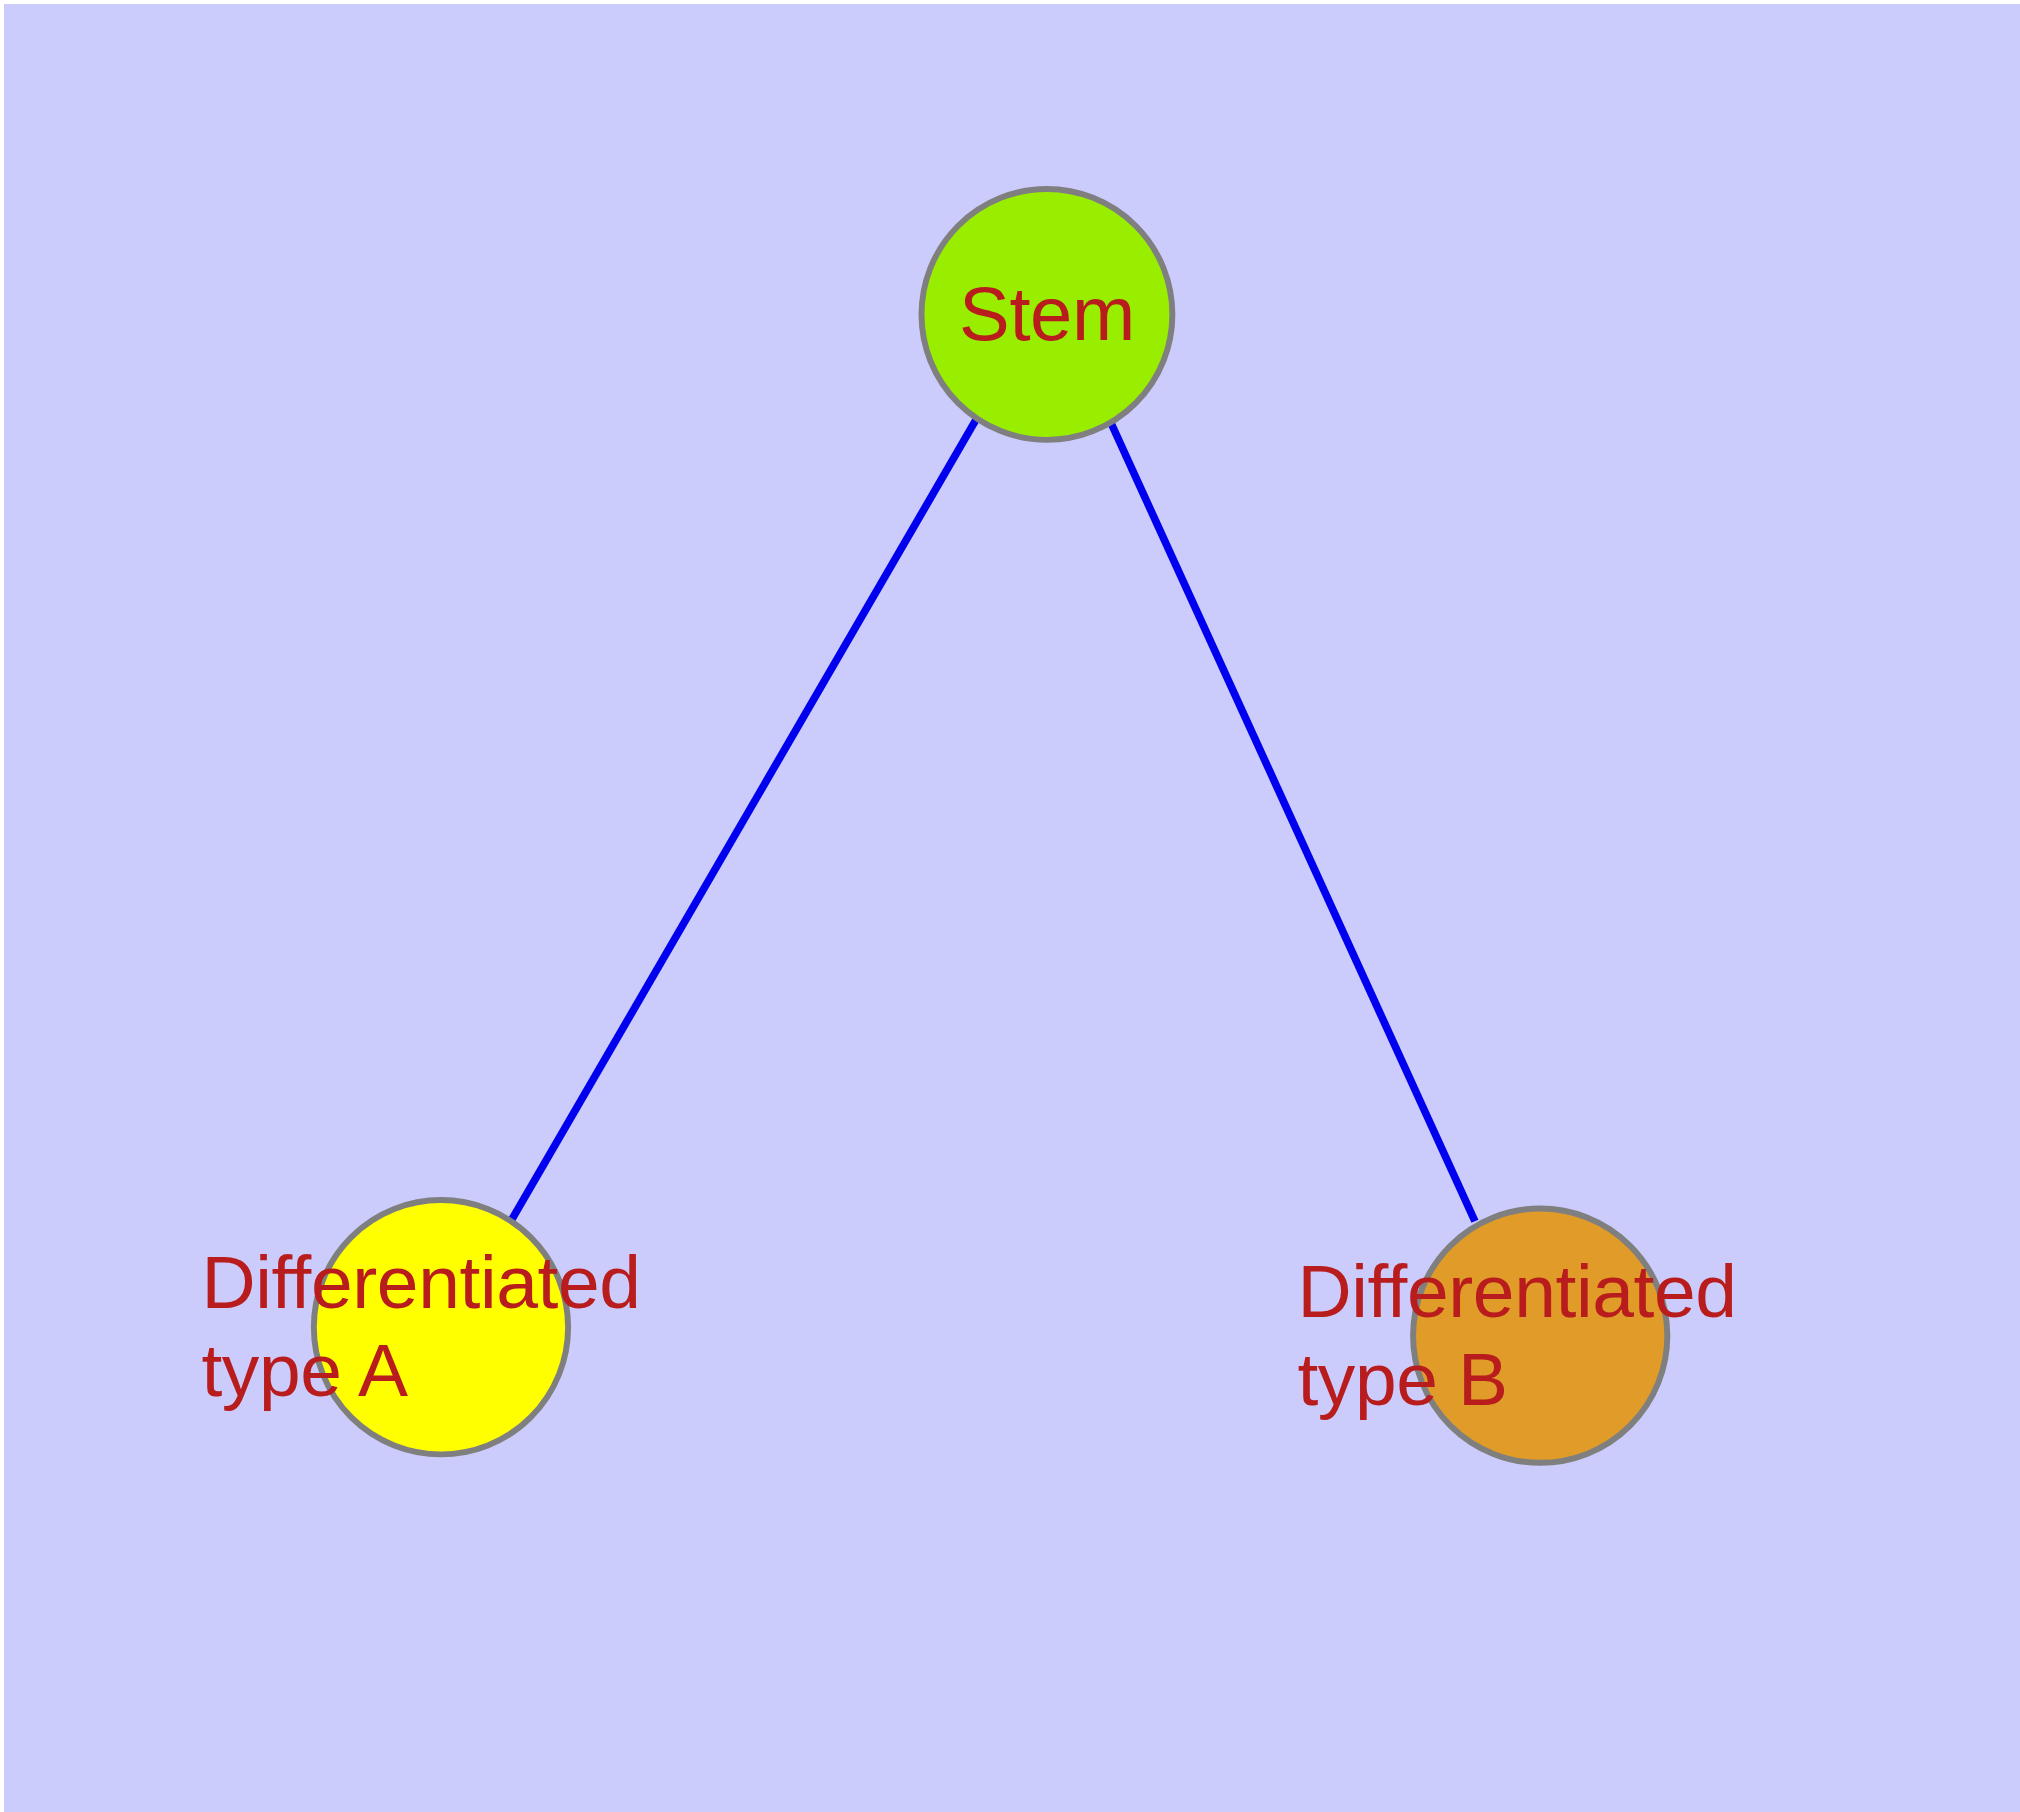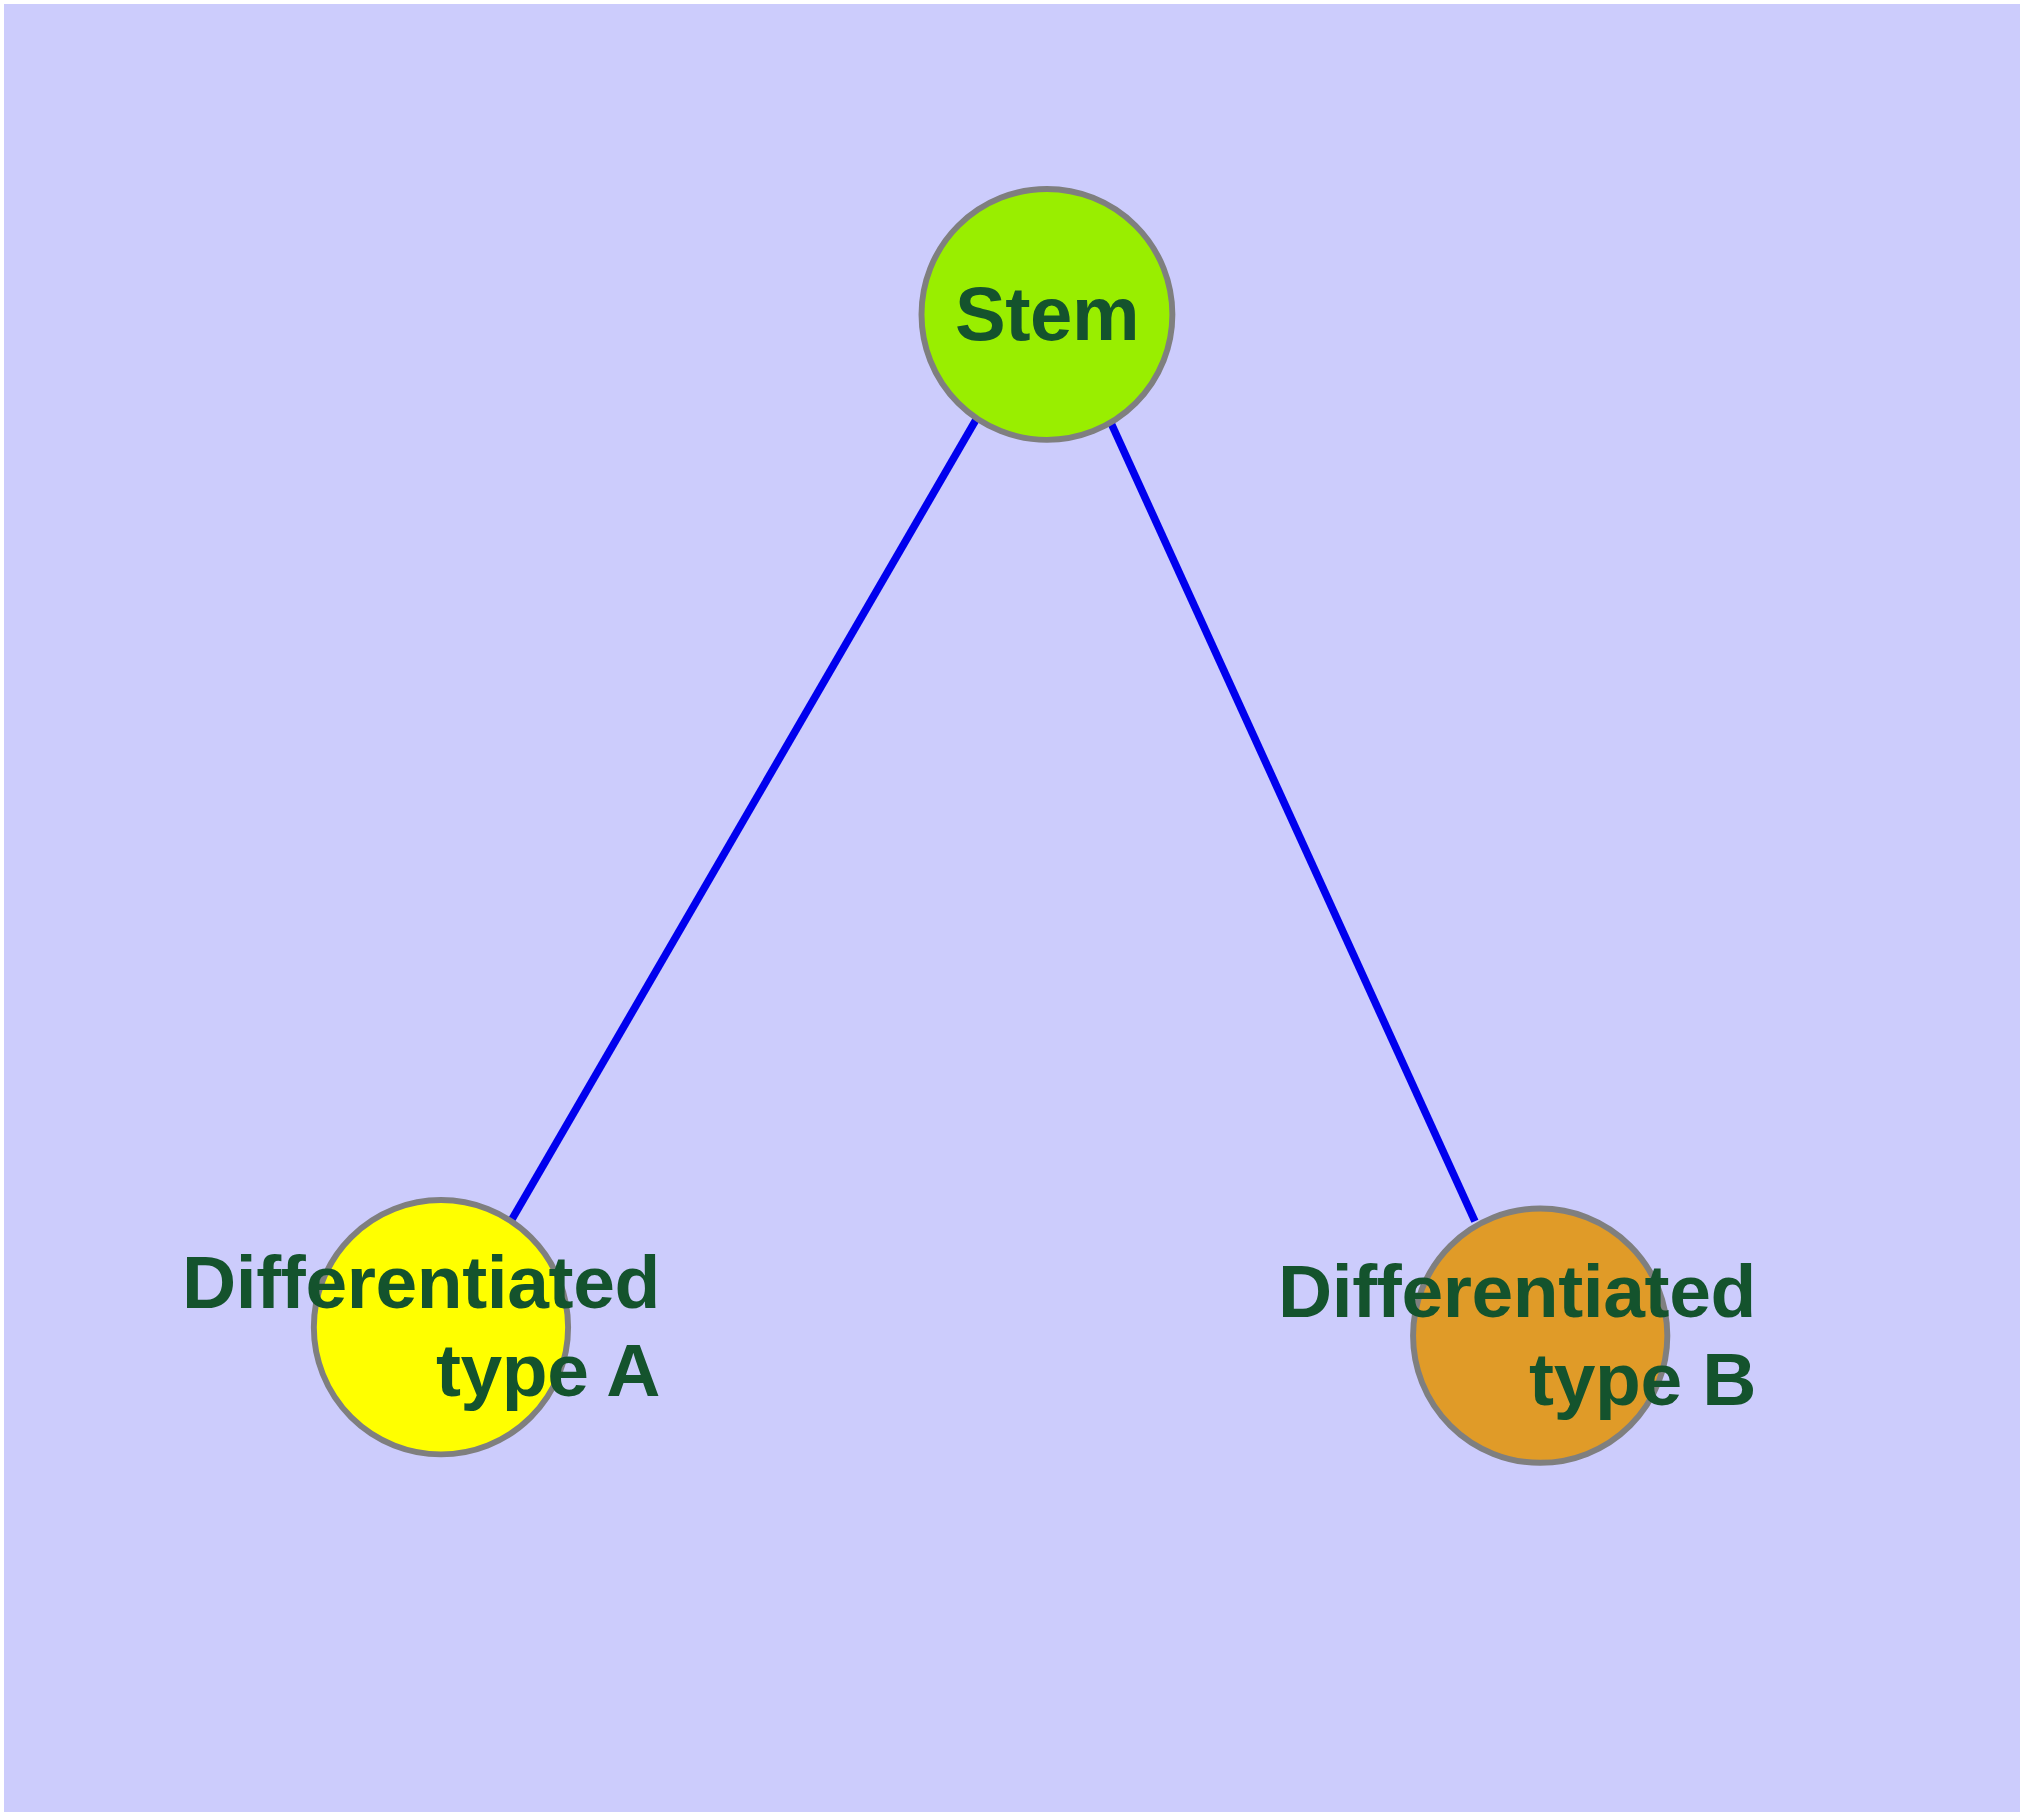--- a/index.html
+++ b/index.html
@@ -25,25 +25,25 @@
   }
   #graph-svg {
     position: absolute;
     left: 0;
     top: 0;
     width: 2021px;
     height: 1812px;
   }
   .node-label {
     position: absolute;
-    color: #14532d;
-    font-weight: bold;
+    color: #b91c1c;
+    font-weight: normal;
     font-size: 75px;
     line-height: 1.17;
-    text-align: right;
+    text-align: left;
     white-space: pre;
     letter-spacing: -0.4px;
     pointer-events: none;
     transform: translate(-50%, -50%);
   }
   .node-label.single {
     font-size: 76px;
   }
 </style>
 </head>

